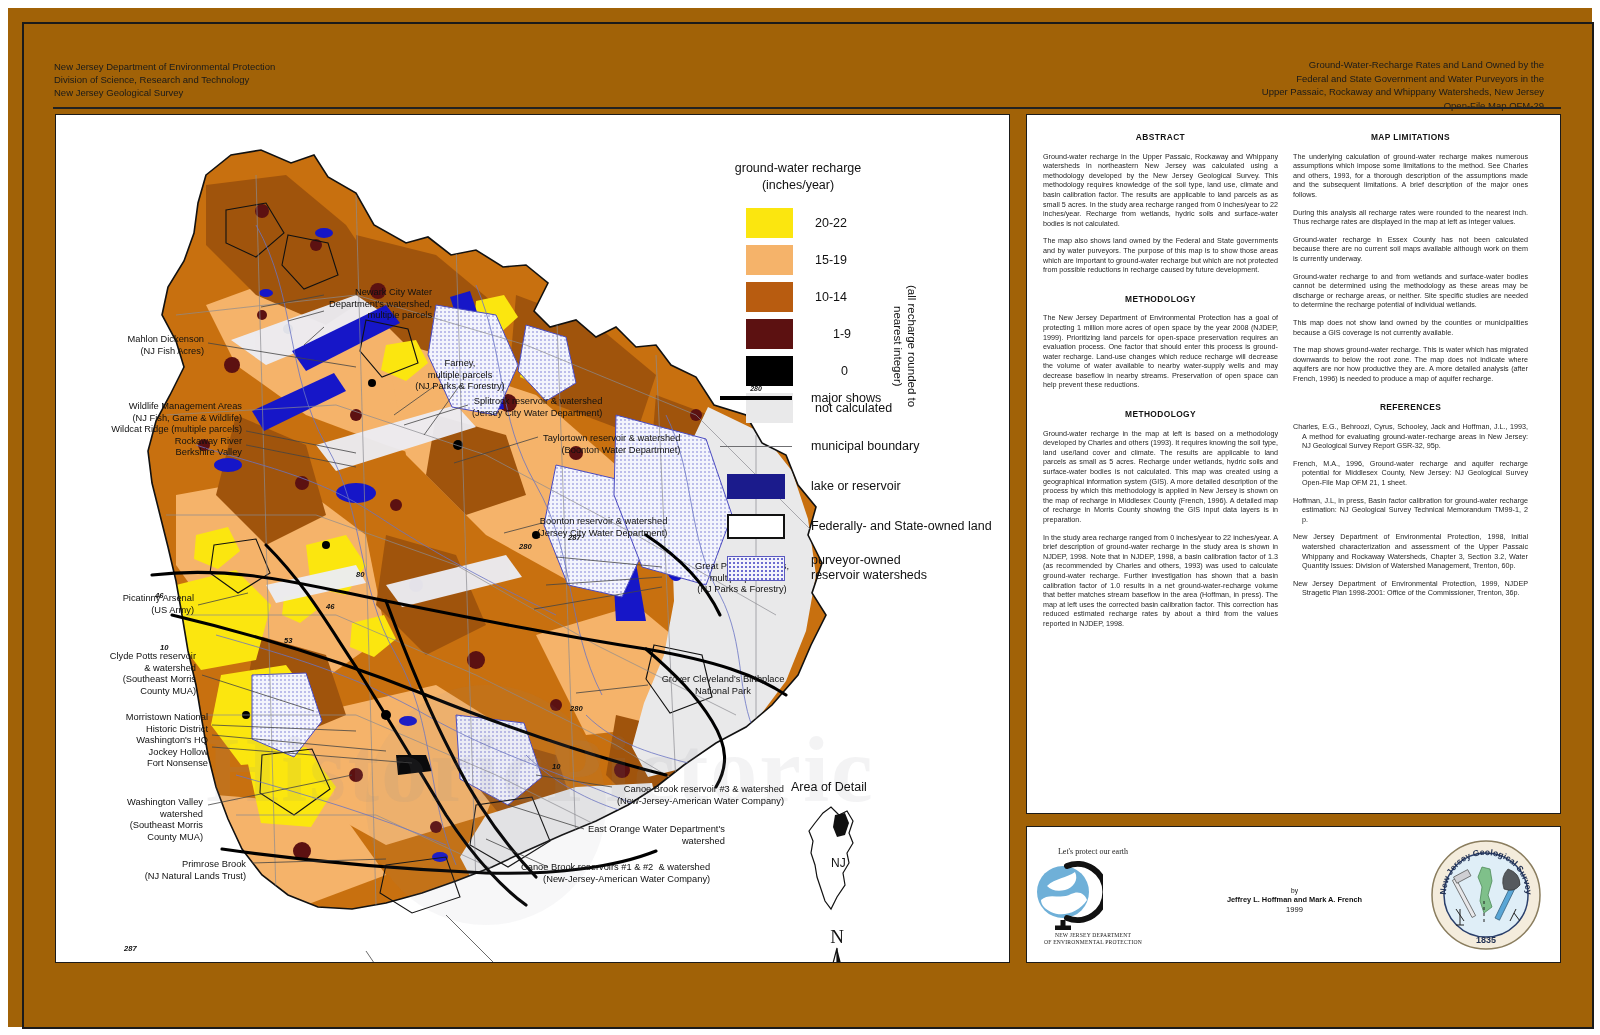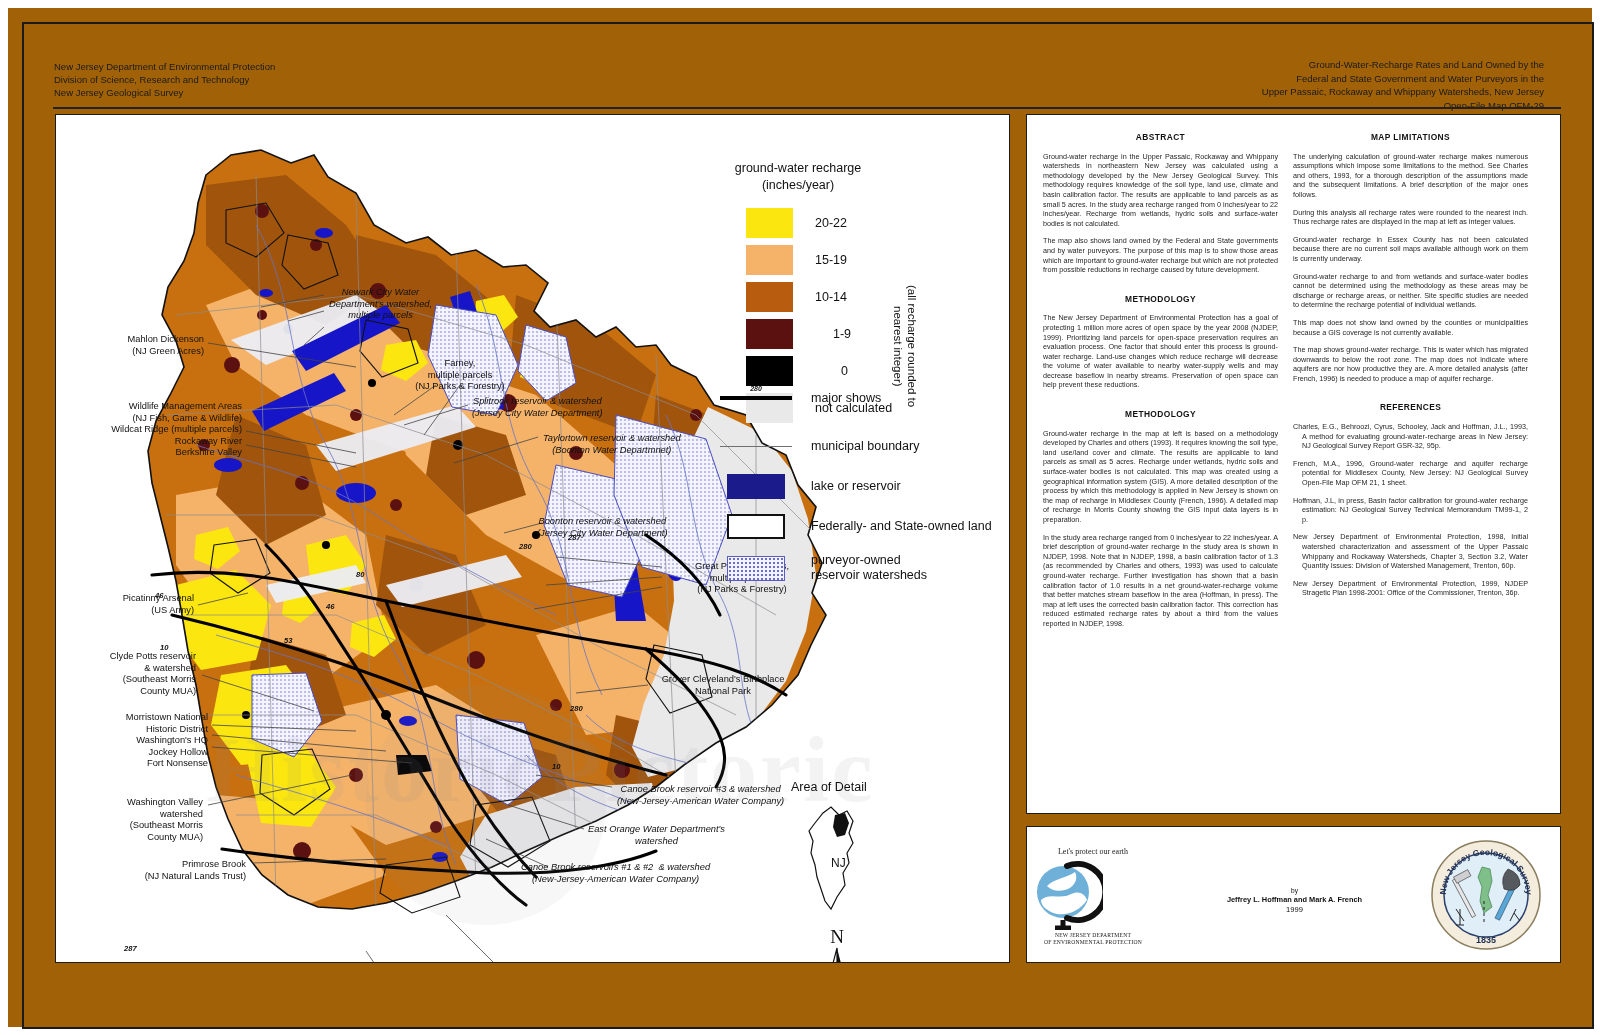--- a/index.html
+++ b/index.html
@@ -71,21 +71,21 @@
   
   .aod-title{position:absolute;left:735px;top:665px;font-size:12.5px;color:#111;}
   .inset{position:absolute;left:735px;top:690px;width:90px;height:110px;}
   .north{position:absolute;left:765px;top:812px;text-align:center;}
   .north-n{font-family:"Liberation Serif",serif;font-size:19px;line-height:19px;color:#111;}
 
   
   .lbl{position:absolute;font-size:9.3px;line-height:11.5px;color:#111;white-space:pre;}
   .lbl.r{text-align:right;}
   .lbl.c{text-align:center;}
-  .lbl.l{text-align:center;font-style:italic;}
+  .lbl.l{text-align:right;}
   .rdnum{position:absolute;font-size:7.6px;font-style:italic;font-weight:bold;color:#111;}
 
   svg{display:block;}
 </style>
 </head>
 <body>
 
 <div class="poster">
   <div class="outer-rule"></div>
 
@@ -355,21 +355,21 @@
         <path d="M556 672 L480 660"></path>
         <path d="M528 714 L452 690"></path>
         <path d="M492 752 L430 724"></path>
       </g>
     </svg>
 
     <div class="lbl l" style="left:273px;top:172px;">Newark City Water
 Department's watershed,
 multiple parcels</div>
     <div class="lbl r" style="left:0px;top:219px;width:148px;">Mahlon Dickenson
-(NJ Green Acres)</div>
+(NJ Fish Acres)</div>
     <div class="lbl r" style="left:0px;top:286px;width:186px;">Wildlife Management Areas
 (NJ Fish, Game &amp; Wildlife)
 Wildcat Ridge (multiple parcels)
 Rockaway River
 Berkshire Valley</div>
     <div class="lbl c" style="left:304px;top:243px;width:200px;">Farney,
 multiple parcels
 (NJ Parks &amp; Forestry)</div>
     <div class="lbl l" style="left:416px;top:281px;">Splitrock reservoir &amp; watershed
 (Jersey City Water Department)</div>

